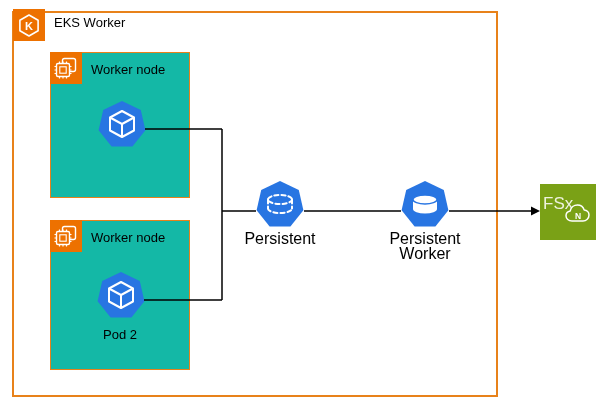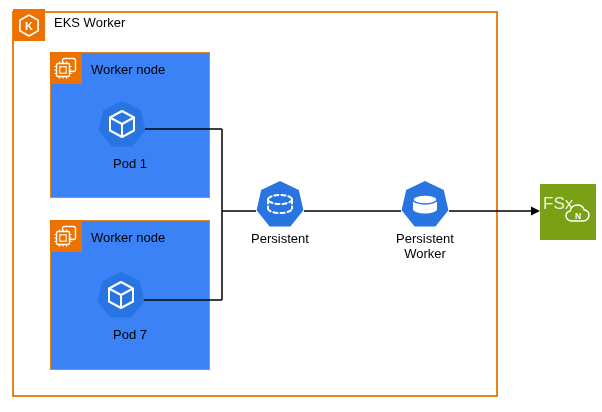--- a/index.html
+++ b/index.html
@@ -6,38 +6,38 @@
   .canvas{
     position:relative;width:602px;height:412px;background:#ffffff;
     font-family:"Liberation Sans", sans-serif;color:#000;overflow:hidden;
   }
   .cluster-box{
     position:absolute;left:12px;top:11px;width:486px;height:386px;
     border:2px solid #e8821a;background:#ffffff;box-sizing:border-box;
   }
   .cluster-label{position:absolute;left:54px;top:15px;font-size:13px;line-height:16px;white-space:nowrap;}
   .worker-box{
-    position:absolute;width:160px;box-sizing:border-box;
-    border:1.5px solid #e8821a;background:#3b82f6;
+    position:absolute;width:140px;box-sizing:border-box;
+    border:1.5px solid #e8821a;background:#14b8a6;
   }
   .worker-box.one{left:50px;top:52px;height:146px;}
   .worker-box.two{left:50px;top:220px;height:150px;}
   .worker-label{position:absolute;left:40px;top:9px;font-size:13px;white-space:nowrap;}
   .icon-orange{position:absolute;left:-1.5px;top:-1.5px;width:32px;height:32px;}
   .eks-icon{position:absolute;left:13px;top:9px;width:32px;height:32px;}
   .pod-icon{position:absolute;width:50px;height:50px;}
   .pod-icon.one{left:46px;top:47px;}   
   .pod-icon.two{left:45px;top:50px;}   
   .pod-label{position:absolute;width:100%;text-align:center;font-size:13px;}
   .pod-label.one{top:103px;}
   .pod-label.two{top:106px;}
   .k8s-node{position:absolute;width:50px;height:50px;}
   .pvc-node{left:255px;top:180px;}
   .pv-node{left:400px;top:180px;}
-  .node-label{position:absolute;width:140px;text-align:center;font-size:13px;line-height:15px;}
+  .node-label{position:absolute;width:140px;text-align:center;font-size:16px;line-height:15px;}
   .pvc-label{left:210px;top:231px;}
   .pv-label{left:355px;top:231px;}
   .fsx-node{position:absolute;left:540px;top:184px;width:56px;height:56px;}
   .edges{position:absolute;left:0;top:0;width:602px;height:412px;pointer-events:none;}
 </style>
 </head>
 <body>
 
 <div class="canvas">
 
@@ -66,21 +66,20 @@
     </svg>
     <div class="worker-label">Worker node</div>
 
     <svg class="pod-icon one" viewBox="0 0 50 50">
       <polygon points="25,1 43.8,10 48.4,30.3 35.4,46.6 14.6,46.6 1.6,30.3 6.2,10" fill="#2875e2"></polygon>
       <g fill="none" stroke="#ffffff" stroke-width="2" stroke-linejoin="round">
         <path d="M13,17.5 L25,11 L37,17.5 L37,30.5 L25,37 L13,30.5 Z"></path>
         <path d="M13,17.5 L25,24 L37,17.5 M25,24 L25,37"></path>
       </g>
     </svg>
-    <div class="pod-label one">Pod 1</div>
   </div>
 
   <div class="worker-box two">
     <svg class="icon-orange" viewBox="0 0 32 32">
       <rect x="0" y="0" width="32" height="32" fill="#ed7100"></rect>
       <rect x="12.5" y="6.5" width="13" height="13" rx="2" fill="none" stroke="#ffffff" stroke-width="1.4"></rect>
       <rect x="6.5" y="11.5" width="13" height="13" rx="1.5" fill="#ed7100" stroke="#ffffff" stroke-width="1.4"></rect>
       <rect x="9.8" y="14.8" width="6.4" height="6.4" fill="none" stroke="#ffffff" stroke-width="1.1"></rect>
       <g stroke="#ffffff" stroke-width="1.2">
         <path d="M4.5,14.5 h2 M4.5,18 h2 M4.5,21.5 h2"></path>
@@ -91,21 +90,21 @@
     </svg>
     <div class="worker-label">Worker node</div>
 
     <svg class="pod-icon two" viewBox="0 0 50 50">
       <polygon points="25,1 43.8,10 48.4,30.3 35.4,46.6 14.6,46.6 1.6,30.3 6.2,10" fill="#2875e2"></polygon>
       <g fill="none" stroke="#ffffff" stroke-width="2" stroke-linejoin="round">
         <path d="M13,17.5 L25,11 L37,17.5 L37,30.5 L25,37 L13,30.5 Z"></path>
         <path d="M13,17.5 L25,24 L37,17.5 M25,24 L25,37"></path>
       </g>
     </svg>
-    <div class="pod-label two">Pod 7</div>
+    <div class="pod-label two">Pod 2</div>
   </div>
 
   <svg class="k8s-node pvc-node" viewBox="0 0 50 50">
     <polygon points="25,1 43.8,10 48.4,30.3 35.4,46.6 14.6,46.6 1.6,30.3 6.2,10" fill="#2875e2"></polygon>
     <g fill="none" stroke="#ffffff" stroke-width="2" stroke-dasharray="4 3" stroke-linecap="round">
       <ellipse cx="25" cy="19.5" rx="12" ry="4.5"></ellipse>
       <path d="M13,19.5 V28.5 M37,19.5 V28.5"></path>
       <path d="M13,28.5 A12,4.5 0 0 0 37,28.5"></path>
     </g>
   </svg>

